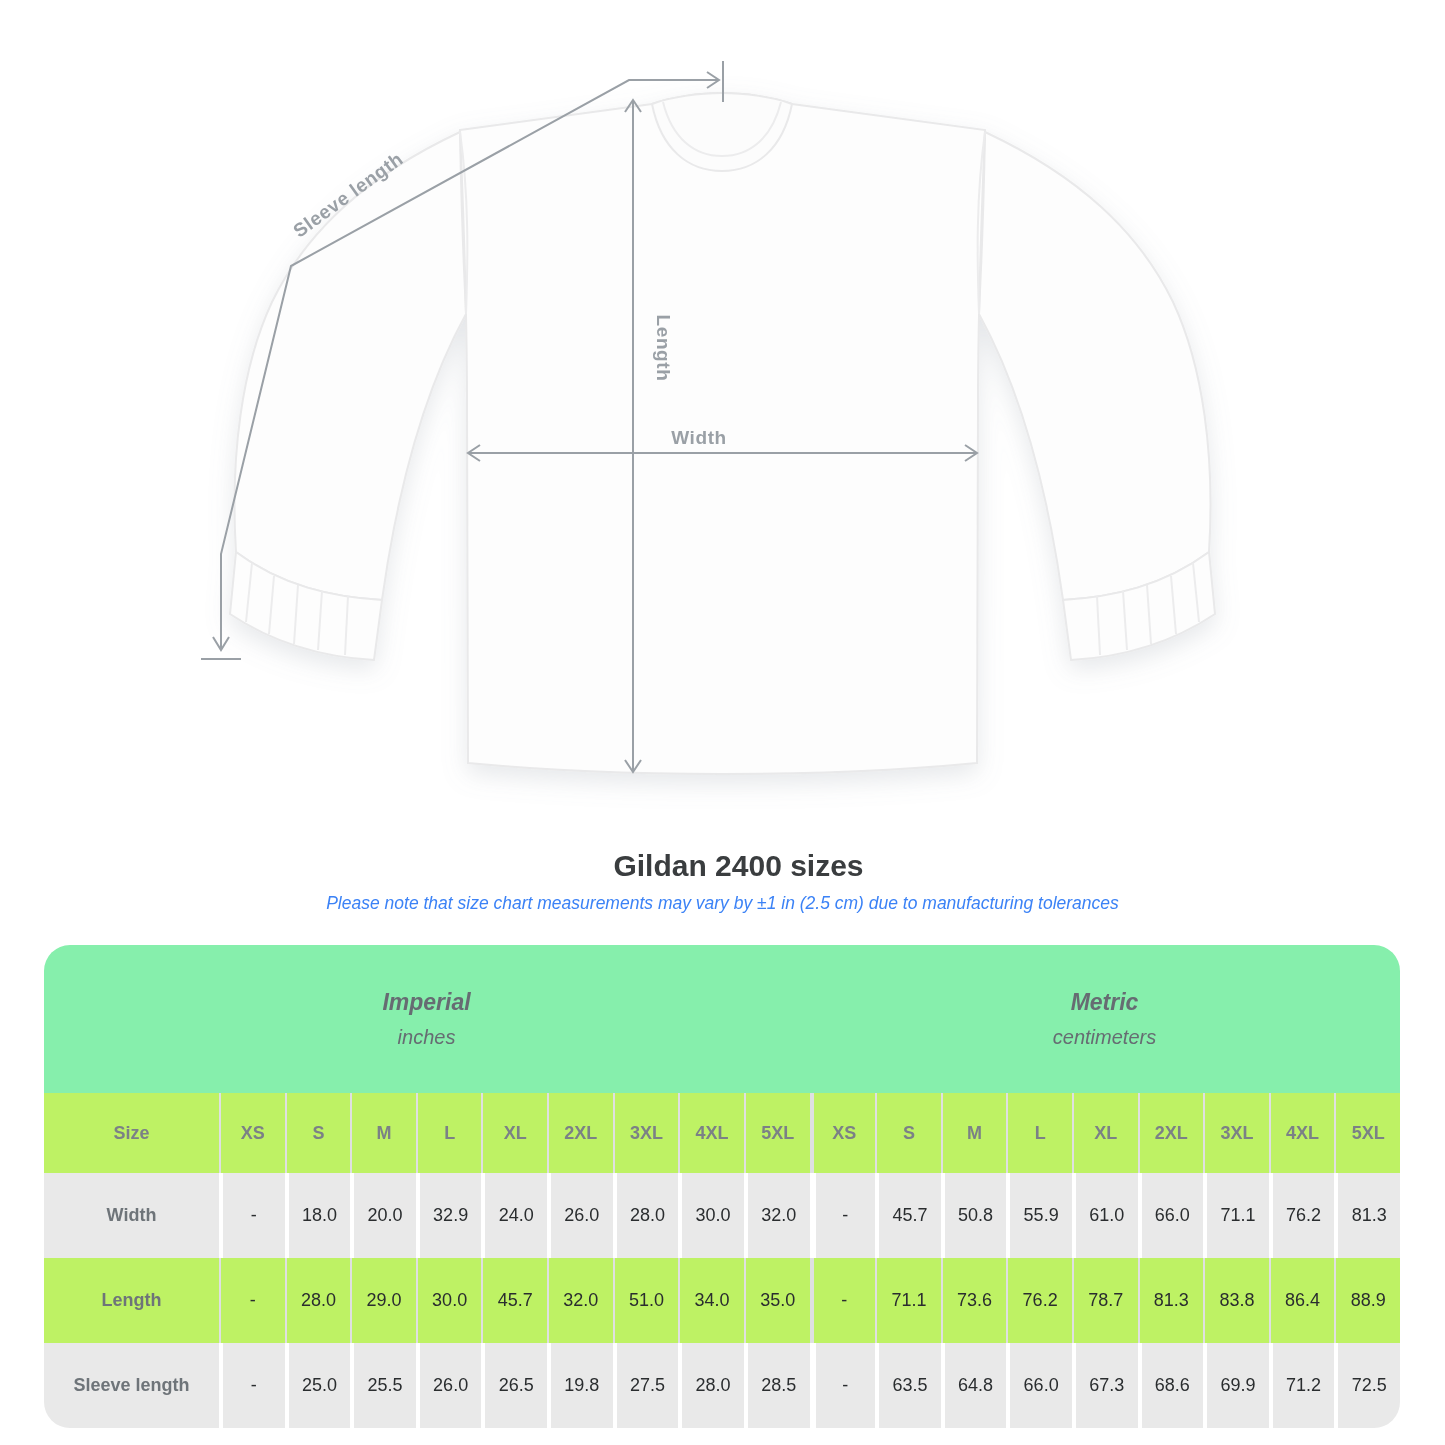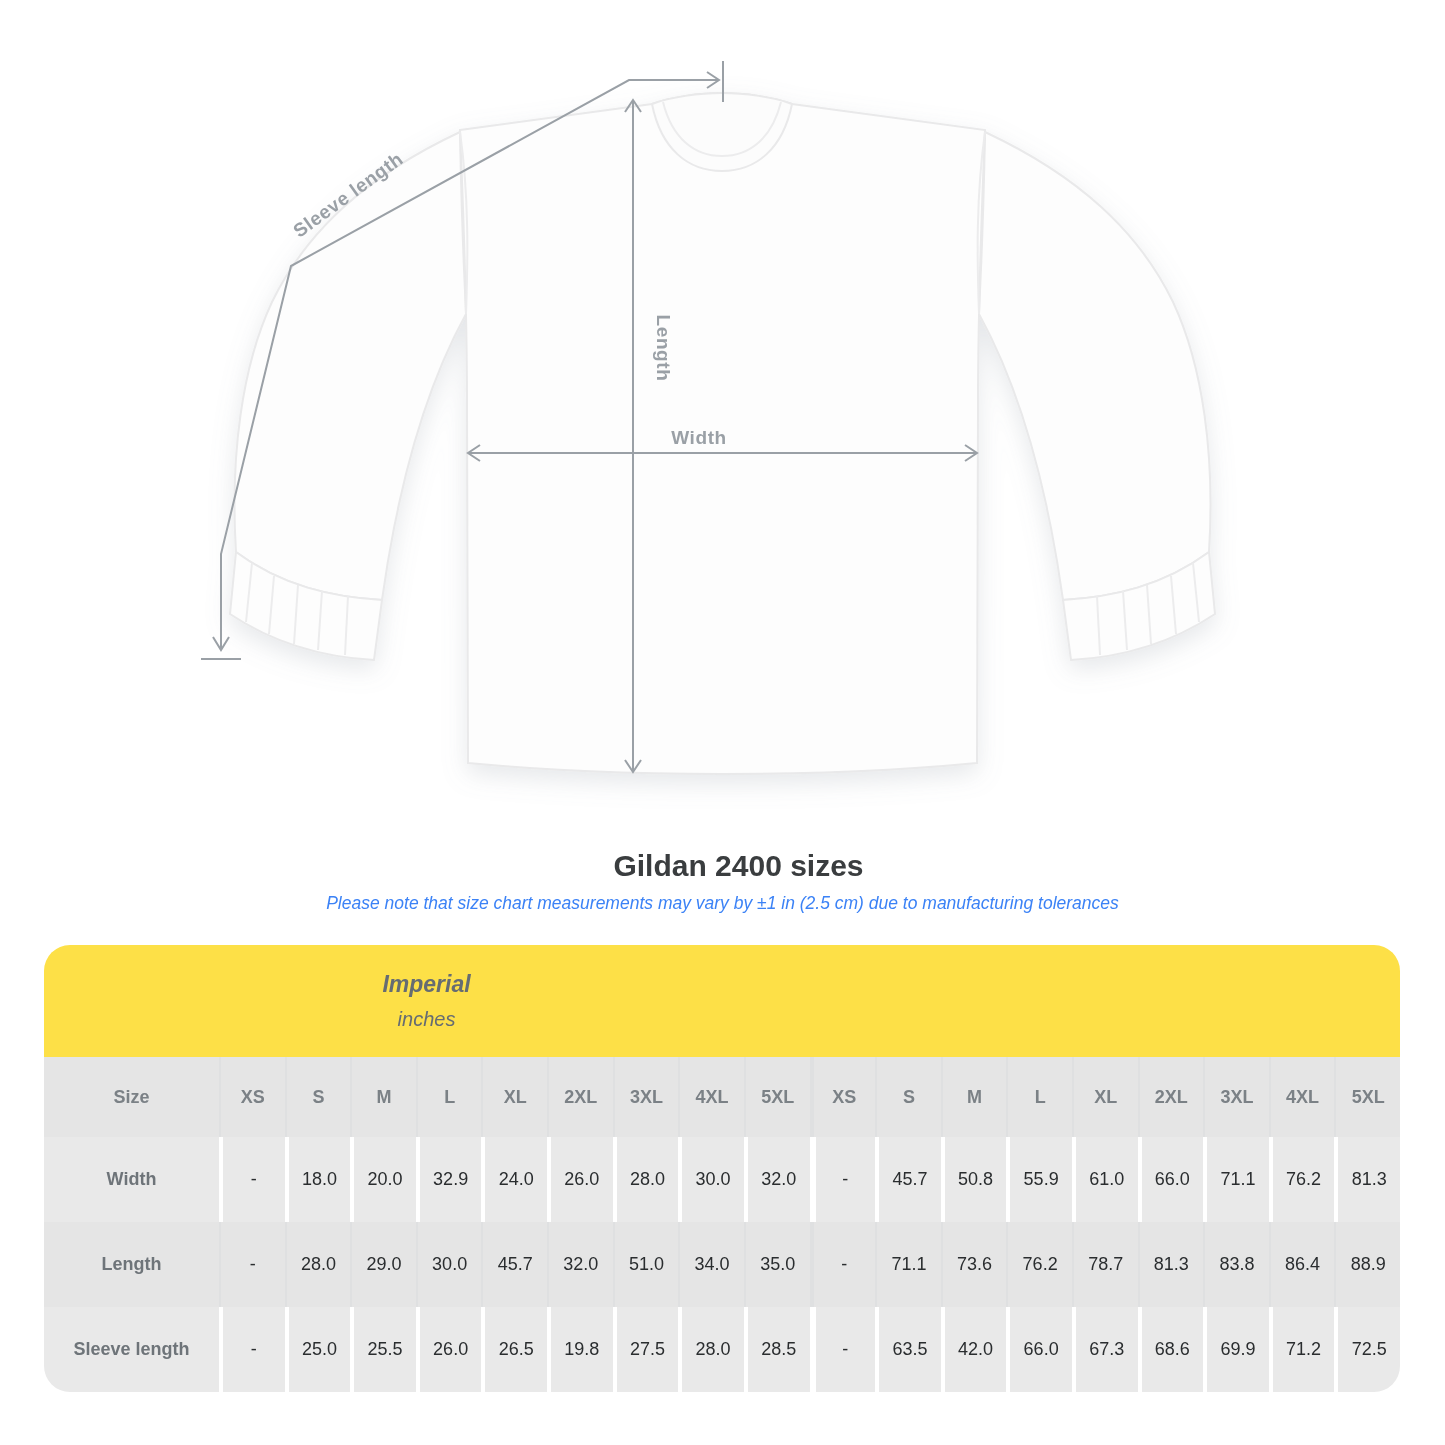--- a/index.html
+++ b/index.html
@@ -11,31 +11,31 @@
   .meas-label{font-weight:bold;font-size:19px;letter-spacing:0.6px;fill:#9aa0a6;}
 
   
   .chart-title{position:absolute;left:16px;top:849px;width:100%;text-align:center;
                font-size:30px;font-weight:bold;color:#3a3d3f;}
   .chart-subtitle{position:absolute;left:0;top:893px;width:100%;text-align:center;
                font-size:17.5px;font-style:italic;color:#3b82f6;}
 
   
   #size-table{position:absolute;left:44px;top:945px;width:1356px;}
-  .band{display:flex;height:112px;background:#fde047;border-radius:26px 26px 0 0;}
+  .band{display:flex;height:148px;background:#86efac;border-radius:26px 26px 0 0;}
   .half{display:flex;flex-direction:column;justify-content:center;align-items:center;gap:10px;}
   .half.imp{width:765px;}
   .half.met{width:591px;}
   .unit-label{font-size:23px;font-weight:bold;font-style:italic;color:#666c72;}
   .unit-sub{font-size:20px;font-style:italic;color:#666c72;}
 
   .grid-row{display:grid;grid-template-columns:175px repeat(18,1fr);}
   .row-sizes{height:80px;background:#ffffff;}
   .row-data{height:85px;}
-  .row-white{background:#e5e5e5;}
+  .row-white{background:#bef264;}
   .row-gray{background:#e9e9e9;}
   .row-last{border-radius:0 0 26px 26px;overflow:hidden;}
 
   .cell{display:flex;align-items:center;justify-content:center;height:100%;}
   .row-sizes .cell.sep, .row-white .cell.sep{border-left:2px solid #dfe0e1;}
   .row-sizes .cell.sep-strong, .row-white .cell.sep-strong{border-left:4px solid #dfe0e1;}
   .row-gray .cell.sep{border-left:4px solid #ffffff;}
   .row-gray .cell.sep-strong{border-left:6px solid #ffffff;}
 
   .size-head{font-weight:bold;font-size:18px;color:#7b8186;}
@@ -101,20 +101,24 @@
 
   <div class="chart-title">Gildan 2400 sizes</div>
   <div class="chart-subtitle">Please note that size chart measurements may vary by ±1 in (2.5 cm) due to manufacturing tolerances</div>
 
   <div id="size-table">
 
     <div class="band">
       <div class="half imp">
         <div class="unit-label">Imperial</div>
         <div class="unit-sub">inches</div>
+      </div>
+      <div class="half met">
+        <div class="unit-label">Metric</div>
+        <div class="unit-sub">centimeters</div>
       </div>
     </div>
 
     <div class="grid-row row-sizes row-white">
       <div class="cell size-head">Size</div>
       <div class="cell sep size-head">XS</div>
       <div class="cell sep size-head">S</div>
       <div class="cell sep size-head">M</div>
       <div class="cell sep size-head">L</div>
       <div class="cell sep size-head">XL</div>
@@ -183,21 +187,21 @@
       <div class="cell sep val">25.0</div>
       <div class="cell sep val">25.5</div>
       <div class="cell sep val">26.0</div>
       <div class="cell sep val">26.5</div>
       <div class="cell sep val">19.8</div>
       <div class="cell sep val">27.5</div>
       <div class="cell sep val">28.0</div>
       <div class="cell sep val">28.5</div>
       <div class="cell sep-strong val">-</div>
       <div class="cell sep val">63.5</div>
-      <div class="cell sep val">42.0</div>
+      <div class="cell sep val">64.8</div>
       <div class="cell sep val">66.0</div>
       <div class="cell sep val">67.3</div>
       <div class="cell sep val">68.6</div>
       <div class="cell sep val">69.9</div>
       <div class="cell sep val">71.2</div>
       <div class="cell sep val">72.5</div>
     </div>
 
   </div>
 </div>

